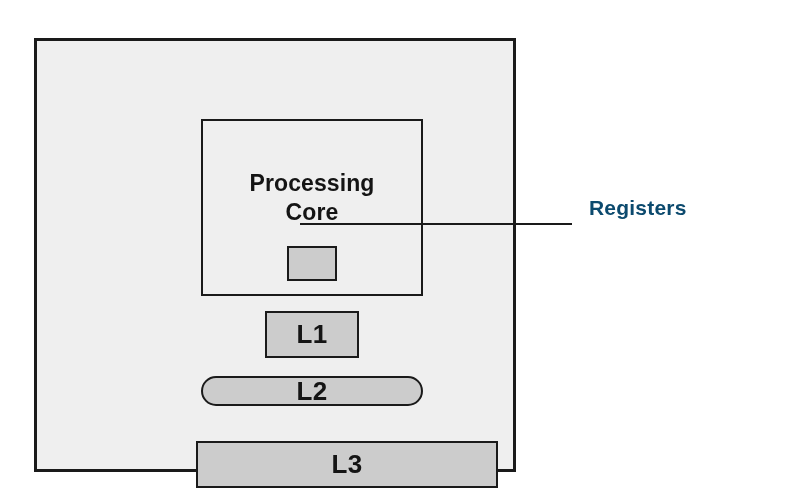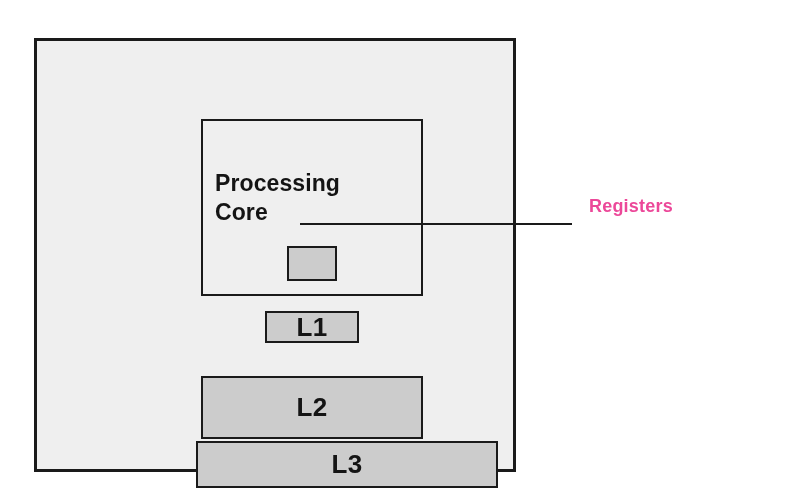--- a/index.html
+++ b/index.html
@@ -40,27 +40,27 @@
     height: 177px;
     box-sizing: border-box;
     background: #efefef;
     border: 2px solid #1a1a1a;
   }
   .core-label {
     position: absolute;
     left: 0;
     top: 48px;
     width: 100%;
+    text-align: center;
     font-size: 23px;
     font-weight: bold;
     color: #141414;
     line-height: 1.28;
     letter-spacing: 0.1px;
     white-space: pre-line;
-    padding-left: 12px;
   }
 
   
   .registers-block {
     position: absolute;
     left: 250px;
     top: 205px;
     width: 50px;
     height: 35px;
     box-sizing: border-box;
@@ -74,23 +74,23 @@
     left: 300px;
     top: 223px;
     width: 272px;
     height: 2px;
     background: #1a1a1a;
   }
   .callout-label {
     position: absolute;
     left: 589px;
     top: 196px;
-    font-size: 18px;
+    font-size: 21px;
     font-weight: bold;
-    color: #ec4899;
+    color: #0c4a6e;
     letter-spacing: 0.2px;
     white-space: nowrap;
   }
 
   
   .cache-block {
     position: absolute;
     box-sizing: border-box;
     background: #cccccc;
     border: 2px solid #1a1a1a;
@@ -98,22 +98,22 @@
     align-items: center;
     justify-content: center;
   }
   .cache-label {
     font-size: 26px;
     font-weight: bold;
     color: #141414;
     letter-spacing: 0.3px;
   }
 
-  .cache-l1 { left: 228px; top: 270px; width: 94px;  height: 32px; }
-  .cache-l2 { left: 164px; top: 335px; width: 222px; height: 63px; }
+  .cache-l1 { left: 228px; top: 270px; width: 94px;  height: 47px; }
+  .cache-l2 { left: 164px; top: 335px; width: 222px; height: 30px; border-radius: 18px; }
   .cache-l3 { left: 124px; top: 400px; width: 302px; height: 47px; margin-left: 35px; }
 </style>
 </head>
 <body>
 
 <div id="canvas">
 
   <div class="cpu-package">
 
     <div class="core-block">

